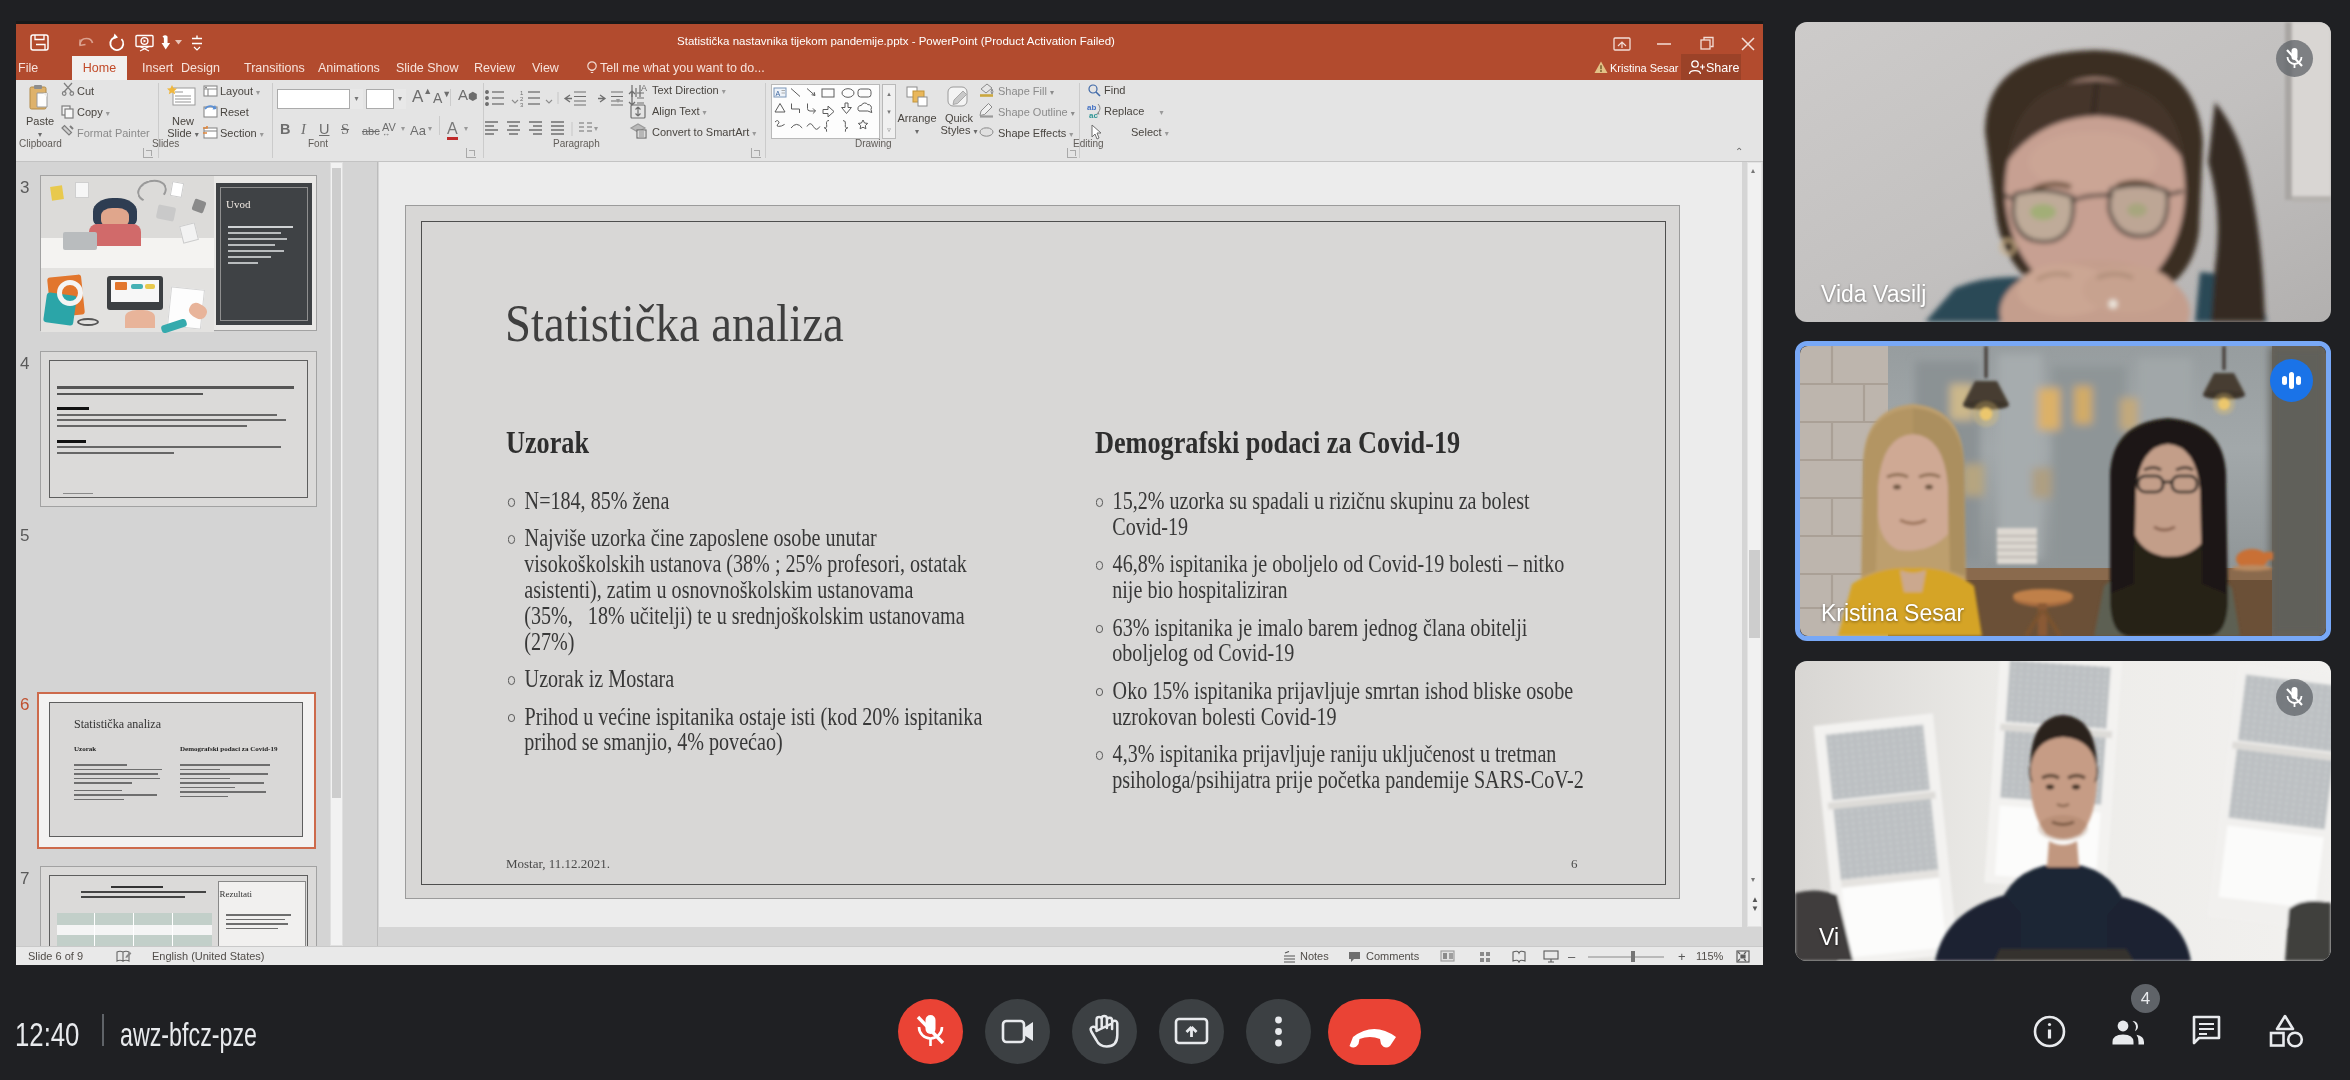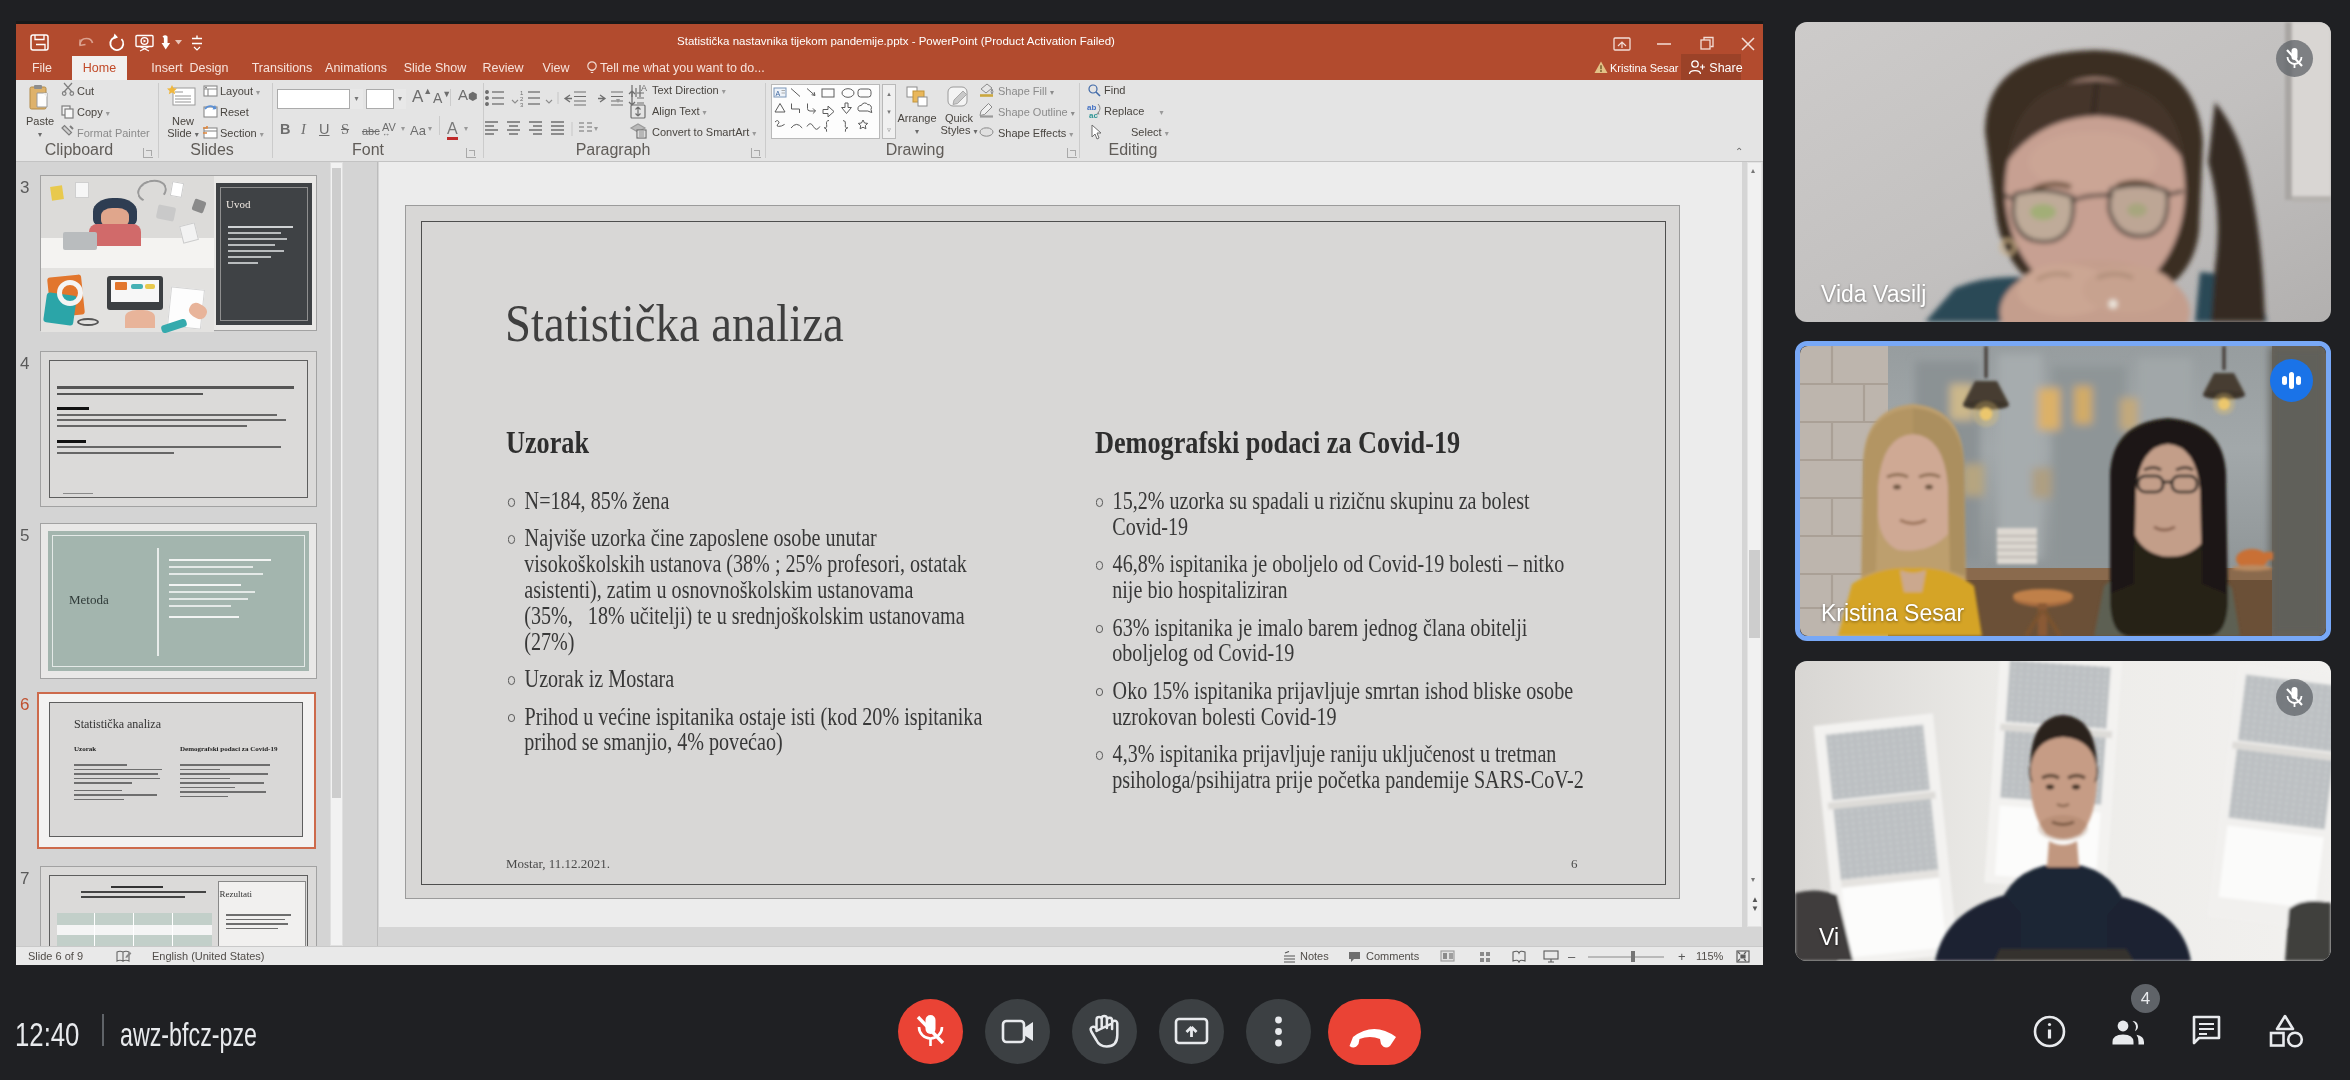--- a/index.html
+++ b/index.html
@@ -4,27 +4,27 @@
 <style>
   * { margin:0; padding:0; box-sizing:border-box; }
   html,body { width:2350px; height:1080px; background:#1f2023; overflow:hidden; }
   body { font-family:"Liberation Sans", sans-serif; position:relative; }
   .abs { position:absolute; }
 
   
   #ppt { position:absolute; left:16px; top:21px; width:1747px; height:944px; background:#e4e4e4; }
   #titlebar { position:absolute; left:0; top:0; width:100%; height:59px; background:#b24b2e; border-top:3px solid #191919; }
   #tabrow { position:absolute; left:0; top:35px; width:100%; height:24px; }
-  .tab { position:absolute; top:0; height:24px; line-height:24px; color:#f7e3dc; font-size:12.5px; text-align:center; }
+  .tab { position:absolute; top:0; height:24px; line-height:24px; color:#f7e3dc; font-size:12.5px; text-align:left; }
   #hometab { position:absolute; left:56px; top:0; width:55px; height:24px; background:#f1f0ef; color:#c24b29; font-size:12.5px; text-align:center; line-height:24px; }
   #wintitle { position:absolute; top:11px; left:460px; width:840px; text-align:center; color:#fff; font-size:11.5px; }
 
   
   #ribbon { position:absolute; left:0; top:59px; width:100%; height:82px; background:#e4e4e4; border-bottom:1px solid #c3c3c3; }
-  .grplabel { position:absolute; bottom:2px; font-size:16px; color:#605c58; width:120px; text-align:center; }
+  .grplabel { position:absolute; bottom:12px; font-size:10px; color:#605c58; width:120px; }
   .gsep { position:absolute; top:3px; bottom:3px; width:1px; background:#cbcbcb; }
   .launch { position:absolute; bottom:3px; width:10px; height:10px; border-left:1px solid #8a8a8a; border-bottom:1px solid #8a8a8a; opacity:.65;}
   .launch:before { content:""; position:absolute; left:2px; top:2px; width:5px; height:5px; border-right:1px solid #8a8a8a; border-top:1px solid #8a8a8a; }
   .ribtext { position:absolute; font-size:11px; color:#494540; }
   .ribbig { position:absolute; font-size:11px; color:#494540; text-align:center; }
 
   
   #content { position:absolute; left:0; top:141px; width:100%; height:784px; background:#d5d5d5; overflow:hidden; }
   #thumbpane { position:absolute; left:0; top:0; width:362px; height:784px; background:#d4d4d4; border-right:1px solid #bcbcbc; overflow:hidden; }
   .thumbnum { position:absolute; left:4px; font-size:17px; color:#5a5a5a; }
@@ -398,36 +398,20 @@
           <div style="height:2px;background:#666;width:90%;margin:3.5px 0;"></div>
           <div style="height:2px;background:#666;width:94%;margin:3.5px 0;"></div>
           <div style="height:2px;background:#666;width:78%;margin:3.5px 0;"></div>
           <div style="height:3px;background:#111;width:12%;margin:13px 0 3px;"></div>
           <div style="height:2px;background:#666;width:92%;margin:3.5px 0;"></div>
           <div style="height:2px;background:#666;width:48%;margin:3.5px 0;"></div>
         </div>
         <div class="abs" style="left:22px;bottom:12px;width:30px;height:1.5px;background:#8a8a8a;"></div>
       </div>
 
-      <div class="thumb" style="top:361px;height:156px;background:#e9e8e7;">
-        <div class="abs" style="left:7px;top:7px;right:7px;bottom:7px;background:#a3b5ae;"></div>
-        <div class="abs" style="left:11px;top:11px;right:11px;bottom:11px;border:1px solid #e4e9e7;"></div>
-        <div class="abs serif" style="left:28px;top:68px;font-size:13px;color:#2f3a38;">Metoda</div>
-        <div class="abs" style="left:116px;top:24px;width:1.5px;height:108px;background:#e8ecea;"></div>
-        <div class="abs" style="left:128px;top:30px;width:120px;">
-          <div style="height:2px;background:#f2f4f3;margin:5px 0;width:85%;"></div>
-          <div style="height:2px;background:#e4e9e7;margin:5px 0;width:70%;"></div>
-          <div style="height:2px;background:#e4e9e7;margin:5px 0;width:78%;"></div>
-          <div style="height:2px;background:#f2f4f3;margin:9px 0 5px;width:60%;"></div>
-          <div style="height:2px;background:#e4e9e7;margin:5px 0;width:72%;"></div>
-          <div style="height:2px;background:#e4e9e7;margin:5px 0;width:66%;"></div>
-          <div style="height:2px;background:#e4e9e7;margin:5px 0;width:52%;"></div>
-          <div style="height:2px;background:#f2f4f3;margin:9px 0 5px;width:58%;"></div>
-        </div>
-      </div>
 
       <div class="abs" style="left:21px;top:530px;width:279px;height:157px;background:#f3f2f1;border:2.5px solid #cd6a4b;"></div>
       <div class="abs" style="left:33px;top:540px;width:254px;height:135px;background:#d9d8d7;border:1px solid #5e5e5e;">
         <div class="abs serif" style="left:24px;top:14px;font-size:12px;color:#333;">Statistička analiza</div>
         <div class="abs serif" style="left:24px;top:42px;font-size:7px;font-weight:bold;color:#222;">Uzorak</div>
         <div class="abs" style="left:24px;top:58px;width:96px;">
           <div style="height:1.5px;background:#6e6e6e;margin:3px 0;width:55%;"></div>
           <div style="height:1.5px;background:#6e6e6e;margin:3px 0;width:92%;"></div>
           <div style="height:1.5px;background:#6e6e6e;margin:3px 0;width:88%;"></div>
           <div style="height:1.5px;background:#6e6e6e;margin:3px 0;width:90%;"></div>

